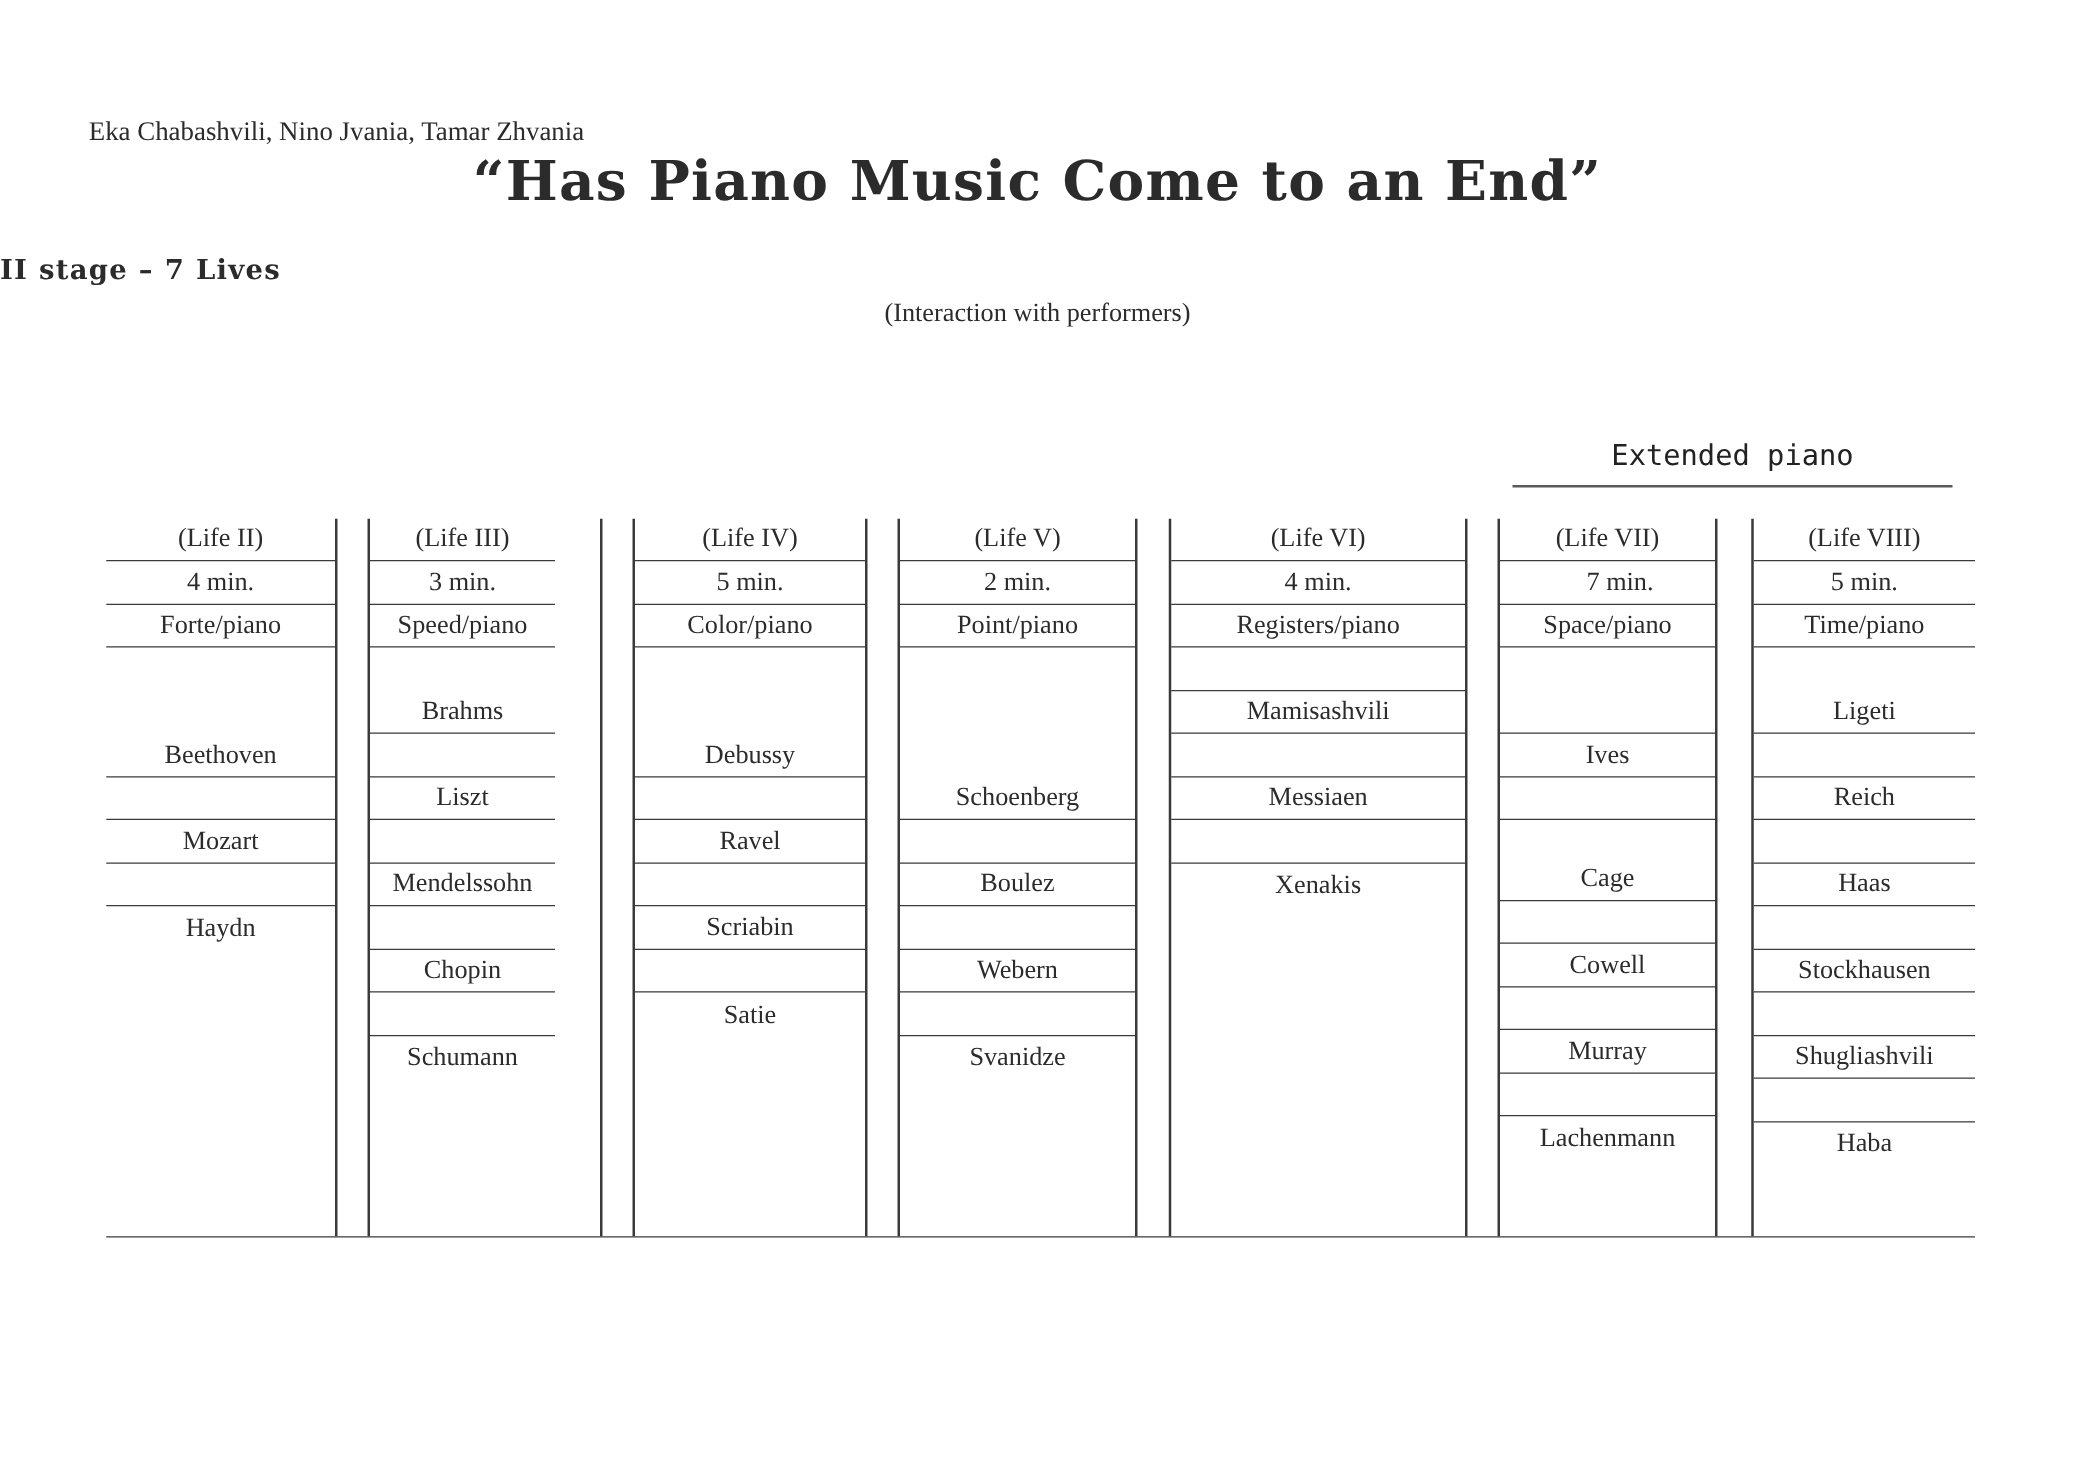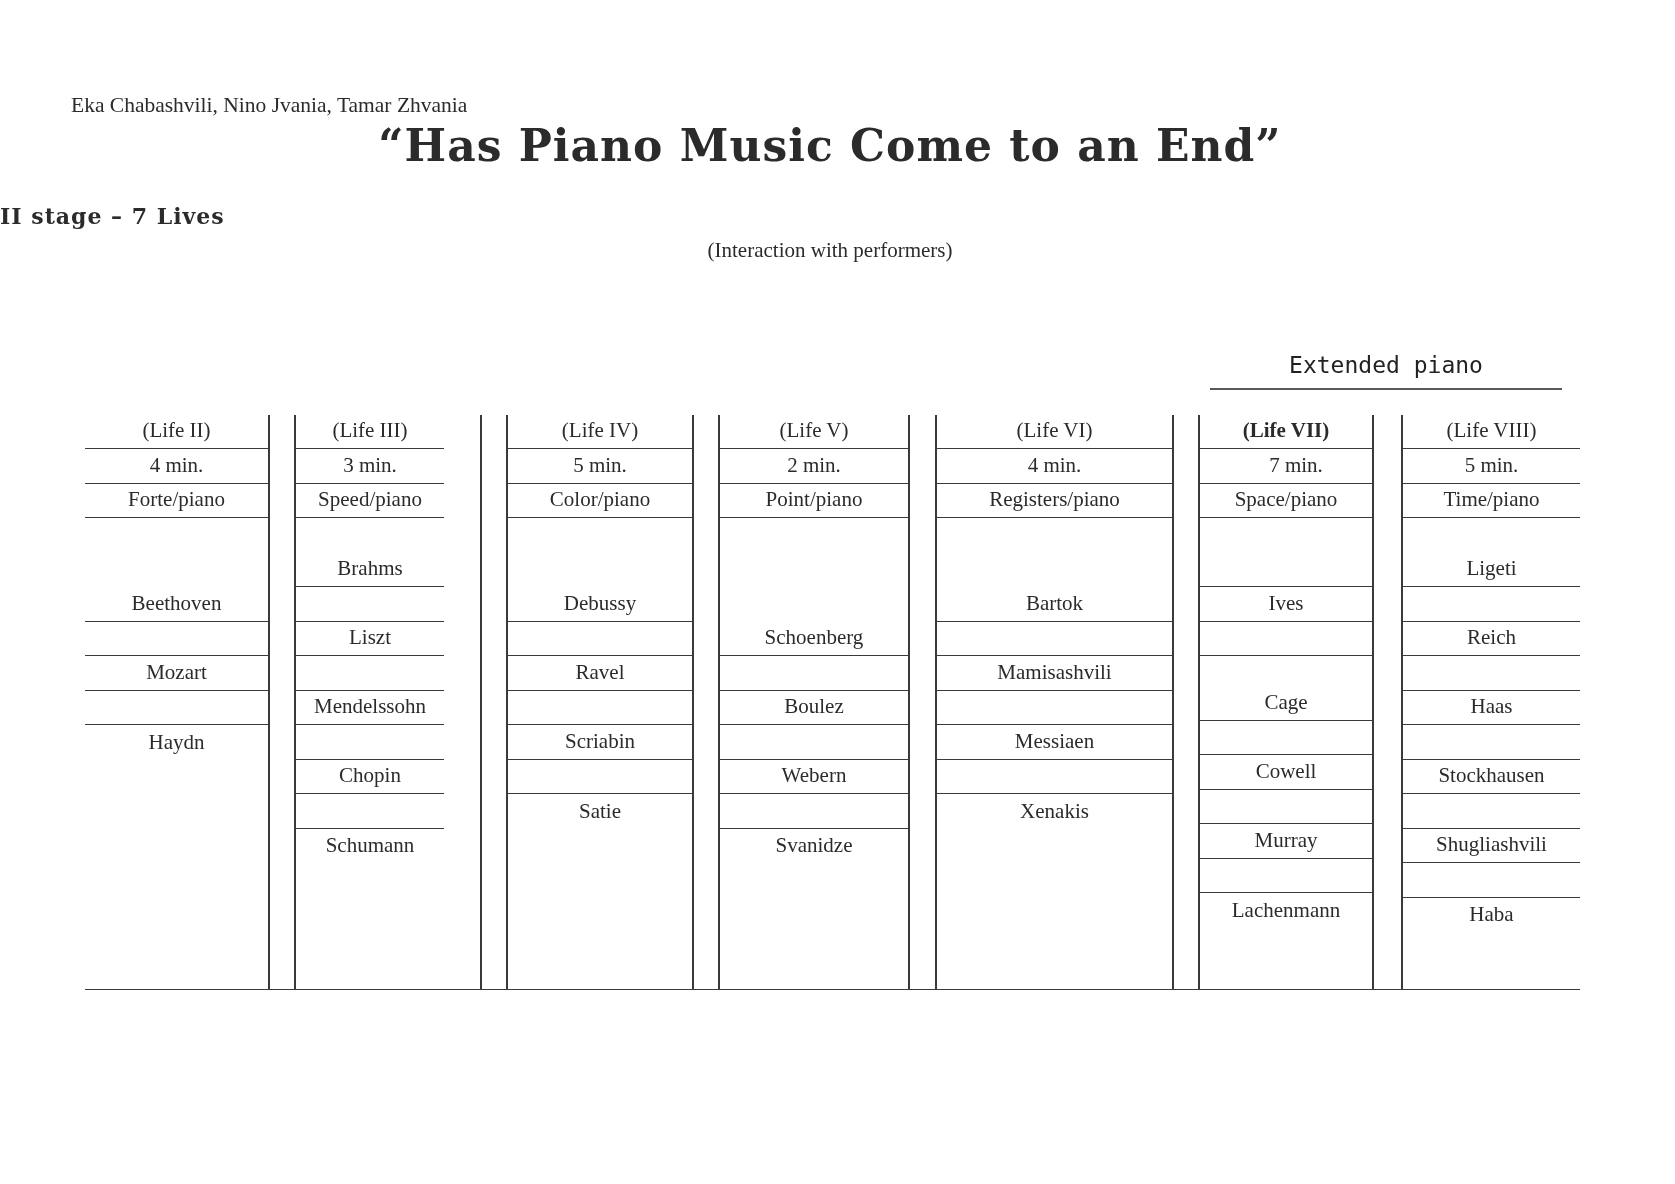--- a/index.html
+++ b/index.html
@@ -179,44 +179,41 @@
       <div class="column" style="left: 937px; width: 235px;">
         <div class="cell lined" style="height: 34.5px;">
           <div class="cell-inner">(Life VI)</div>
         </div>
         <div class="cell lined" style="height: 34.5px;">
           <div class="cell-inner">4 min.</div>
         </div>
         <div class="cell lined" style="height: 34.5px;">
           <div class="cell-inner">Registers/piano</div>
         </div>
-        <div class="cell lined" style="height: 103.5px;">
-          <div class="cell-inner">Bartok</div>
-        </div>
         <div class="cell lined" style="height: 34.5px;">
           <div class="cell-inner"></div>
         </div>
         <div class="cell lined" style="height: 34.5px;">
           <div class="cell-inner">Mamisashvili</div>
         </div>
         <div class="cell lined" style="height: 34.5px;">
           <div class="cell-inner"></div>
         </div>
         <div class="cell lined" style="height: 34.5px;">
           <div class="cell-inner">Messiaen</div>
         </div>
         <div class="cell lined" style="height: 34.5px;">
           <div class="cell-inner"></div>
         </div>
         <div class="cell" style="height: 34.5px;">
           <div class="cell-inner">Xenakis</div>
         </div>
       </div>
       <div class="column" style="left: 1200px; width: 172px;">
-        <div class="cell lined" style="height: 34.5px; font-weight: bold;">
+        <div class="cell lined" style="height: 34.5px;">
           <div class="cell-inner">(Life VII)</div>
         </div>
         <div class="cell lined" style="height: 34.5px; padding-left: 20px;">
           <div class="cell-inner">7 min.</div>
         </div>
         <div class="cell lined" style="height: 34.5px;">
           <div class="cell-inner">Space/piano</div>
         </div>
         <div class="cell lined" style="height: 69px;">
           <div class="cell-inner"></div>

